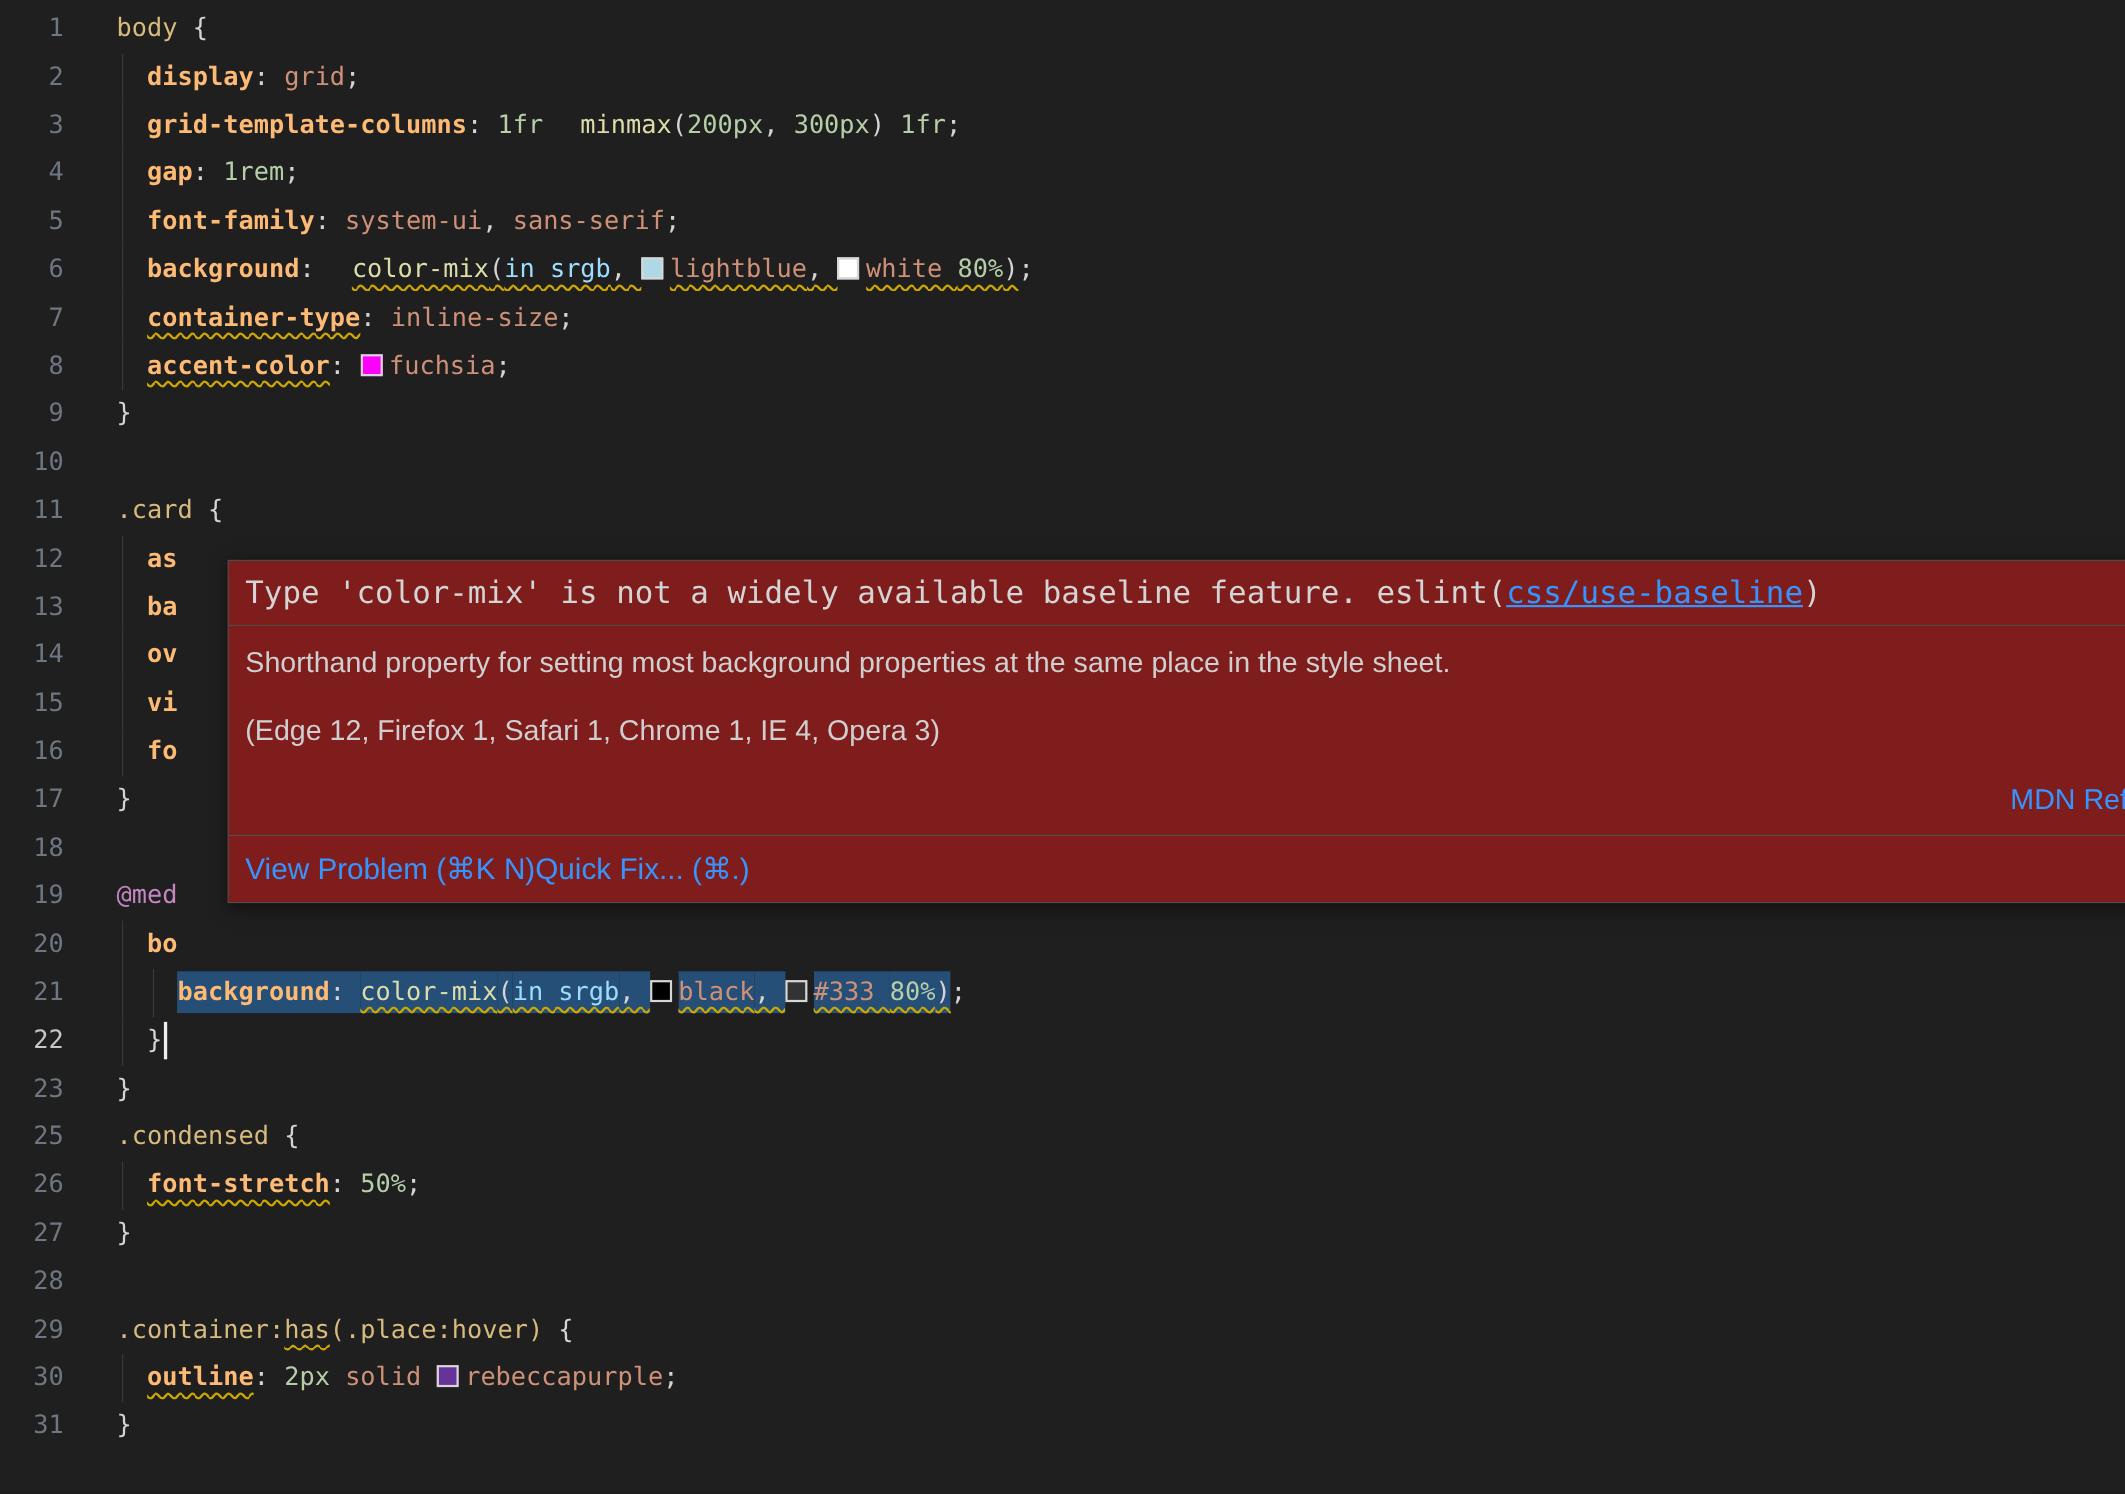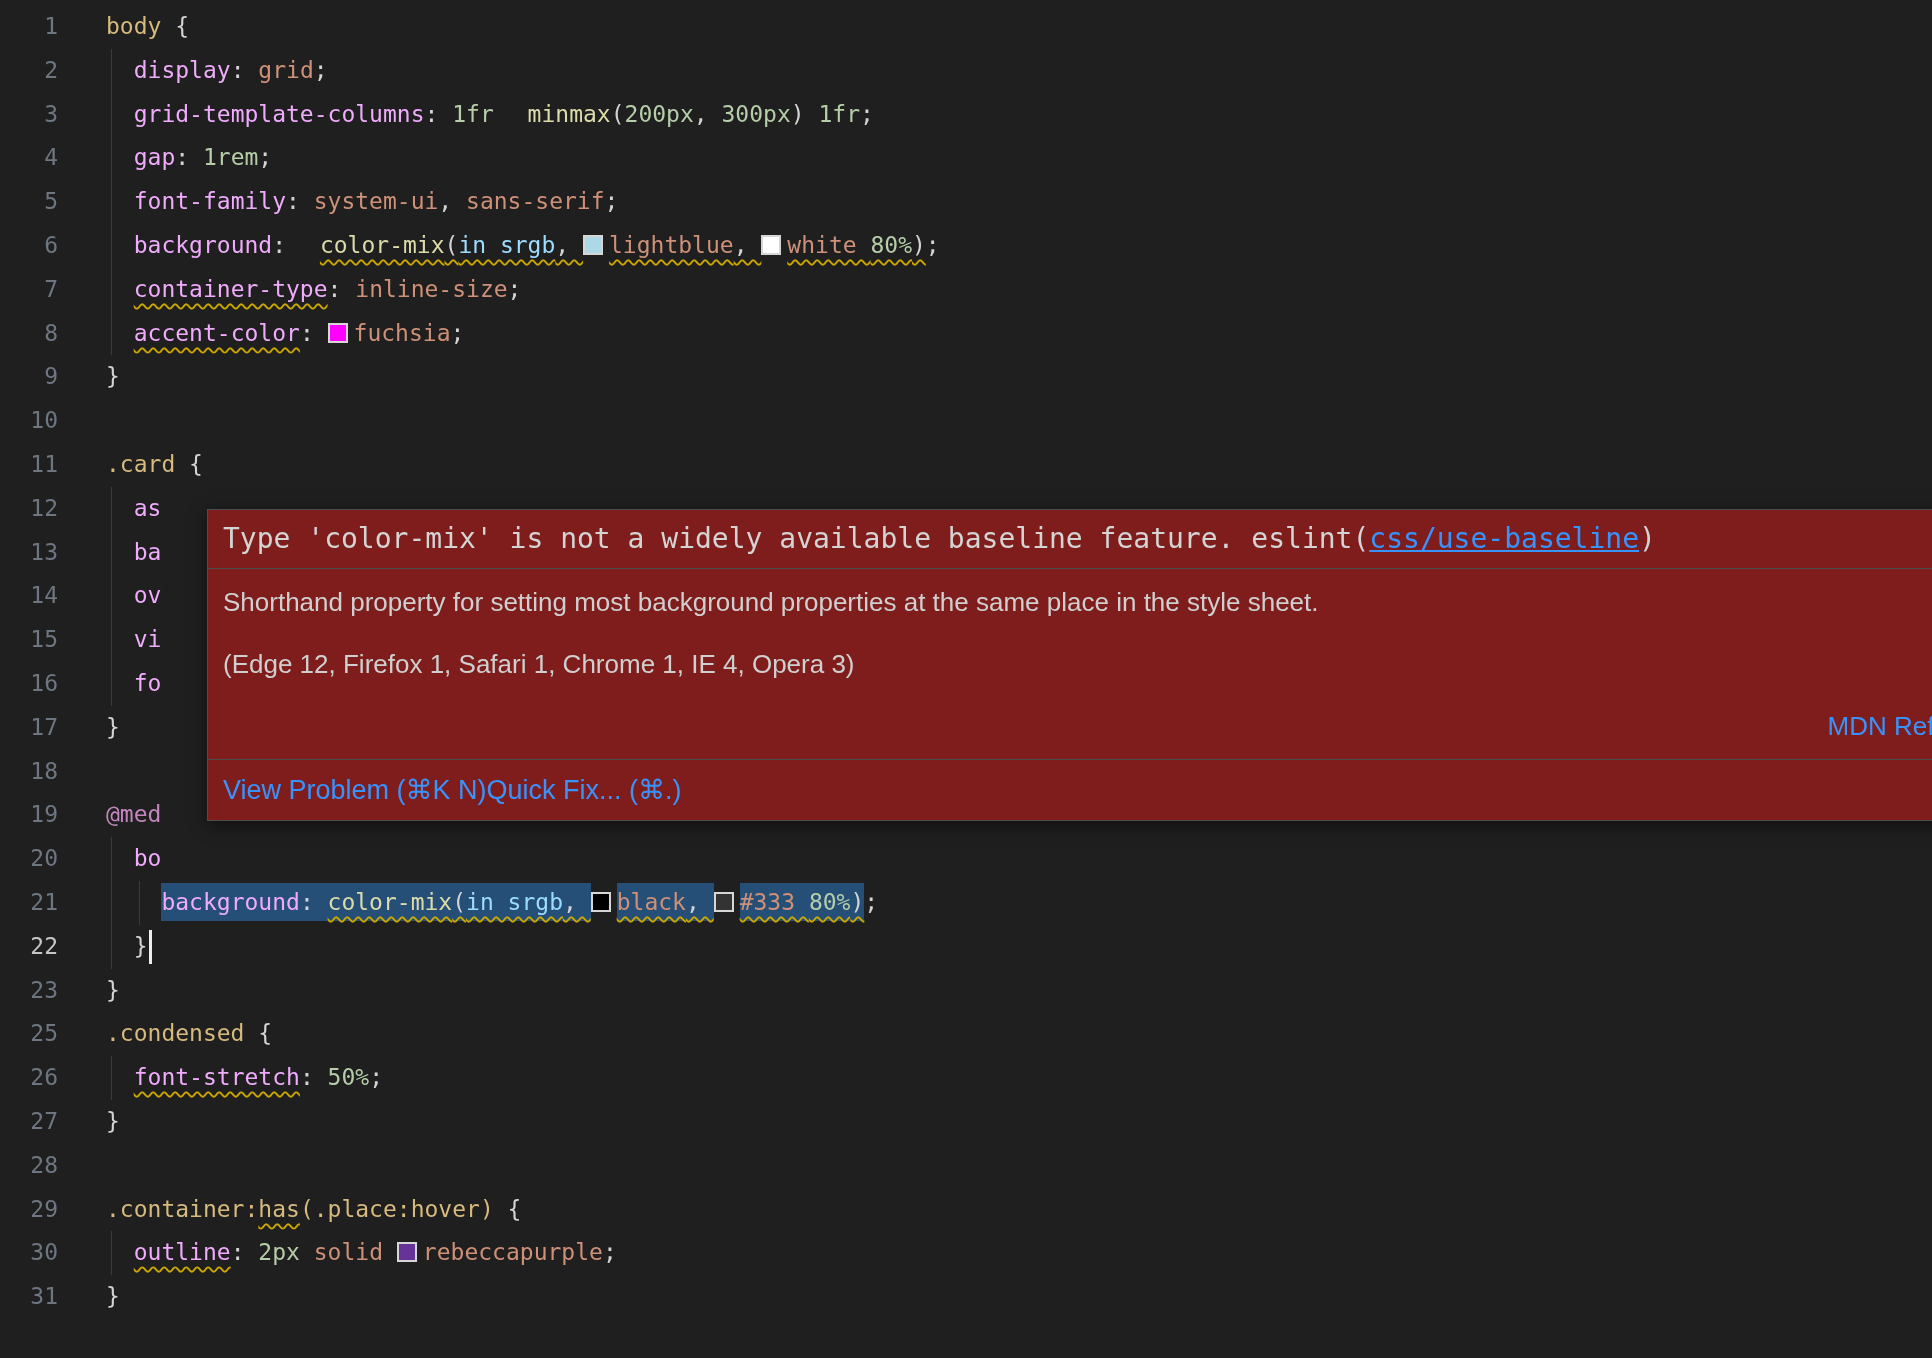--- a/index.html
+++ b/index.html
@@ -11,21 +11,21 @@
     font-family:"DejaVu Sans Mono", monospace; font-size:23px;
     padding-top:5px;
   }
   .line { display:flex; height:43.8px; line-height:43.8px; white-space:pre; position:relative; }
   .gutter { flex:0 0 106px; padding-right:48px; text-align:right; color:#6e7681; }
   .gutter.active { color:#c6c6c6; }
   .code { position:relative; flex:1; }
   .guide { position:absolute; top:0; width:1px; height:100%; background:#3a3a3a; }
 
   .tok-selector { color:#d7ba7d; }
-  .tok-property { color:#f0abfc; }
+  .tok-property { color:#fdba74;font-weight:bold; }
   .tok-value    { color:#ce9178; }
   .tok-number   { color:#b5cea8; }
   .tok-function { color:#dcdcaa;padding-left:20px; }
   .tok-punct    { color:#d4d4d4; }
   .tok-atrule   { color:#c586c0; }
   .tok-keyword  { color:#9cdcfe; }
   .tok-plain    { color:#d4d4d4; }
 
   .sq {
     text-decoration-line:underline; text-decoration-style:wavy;

